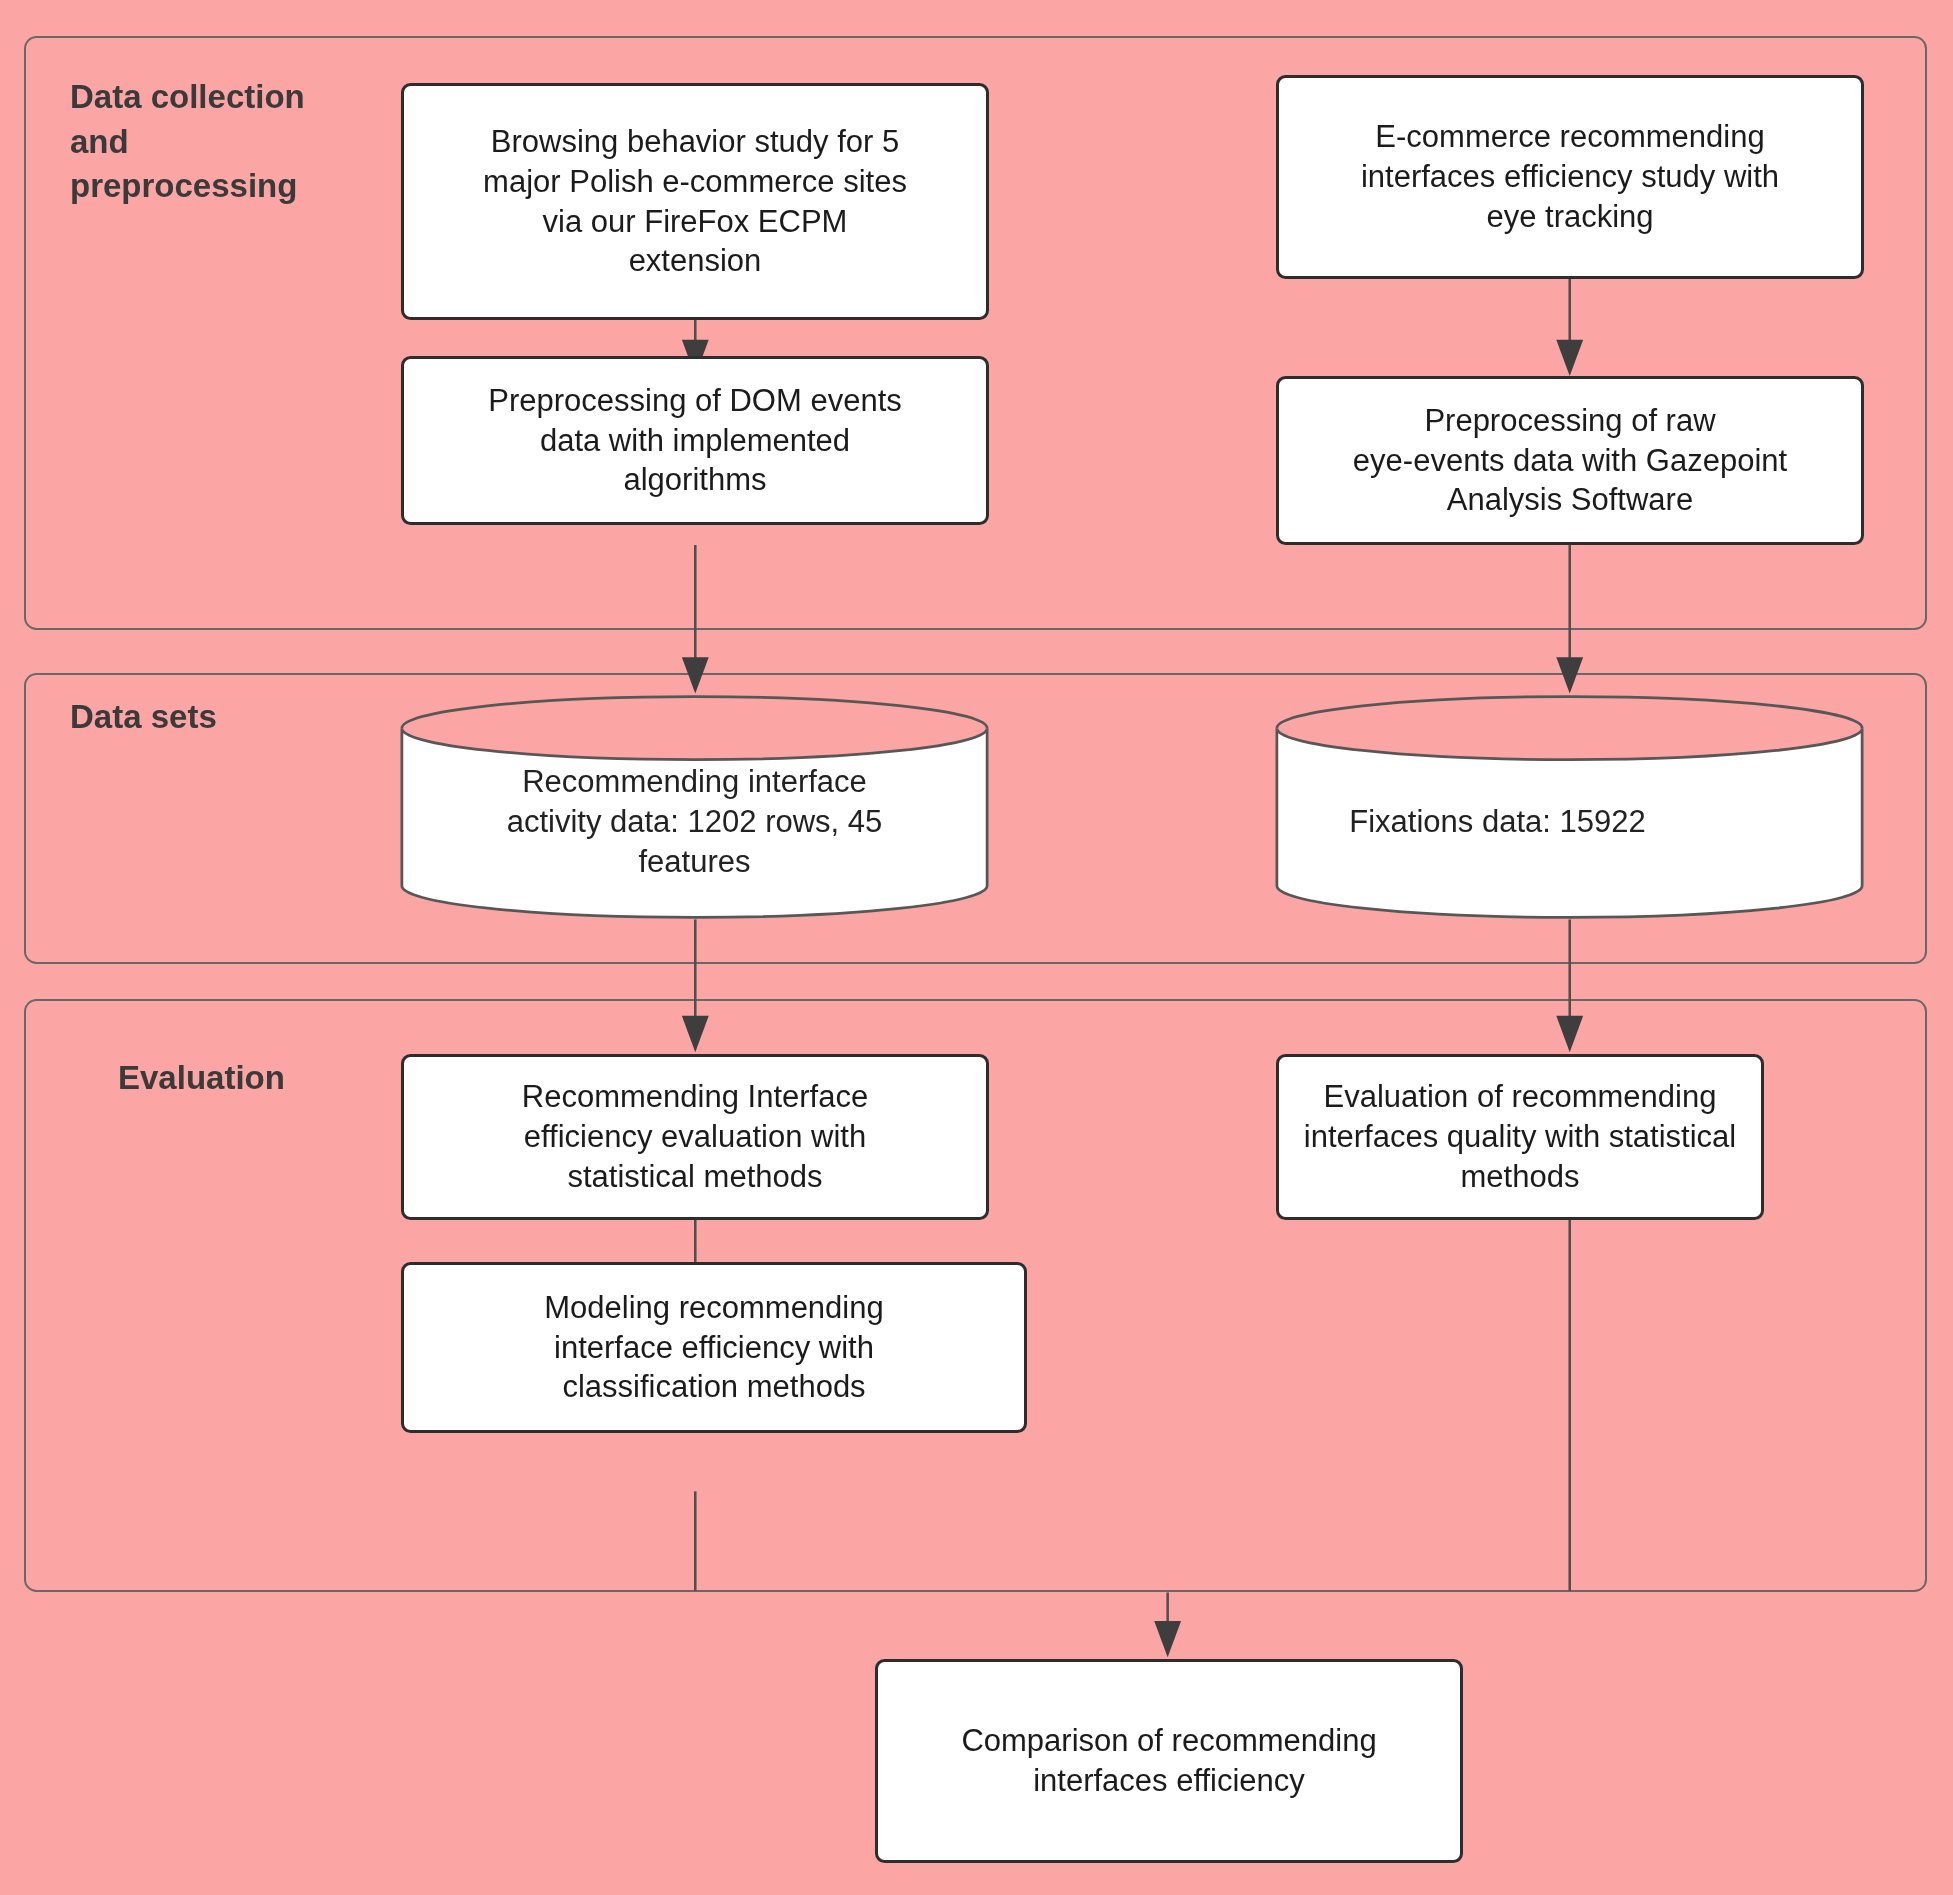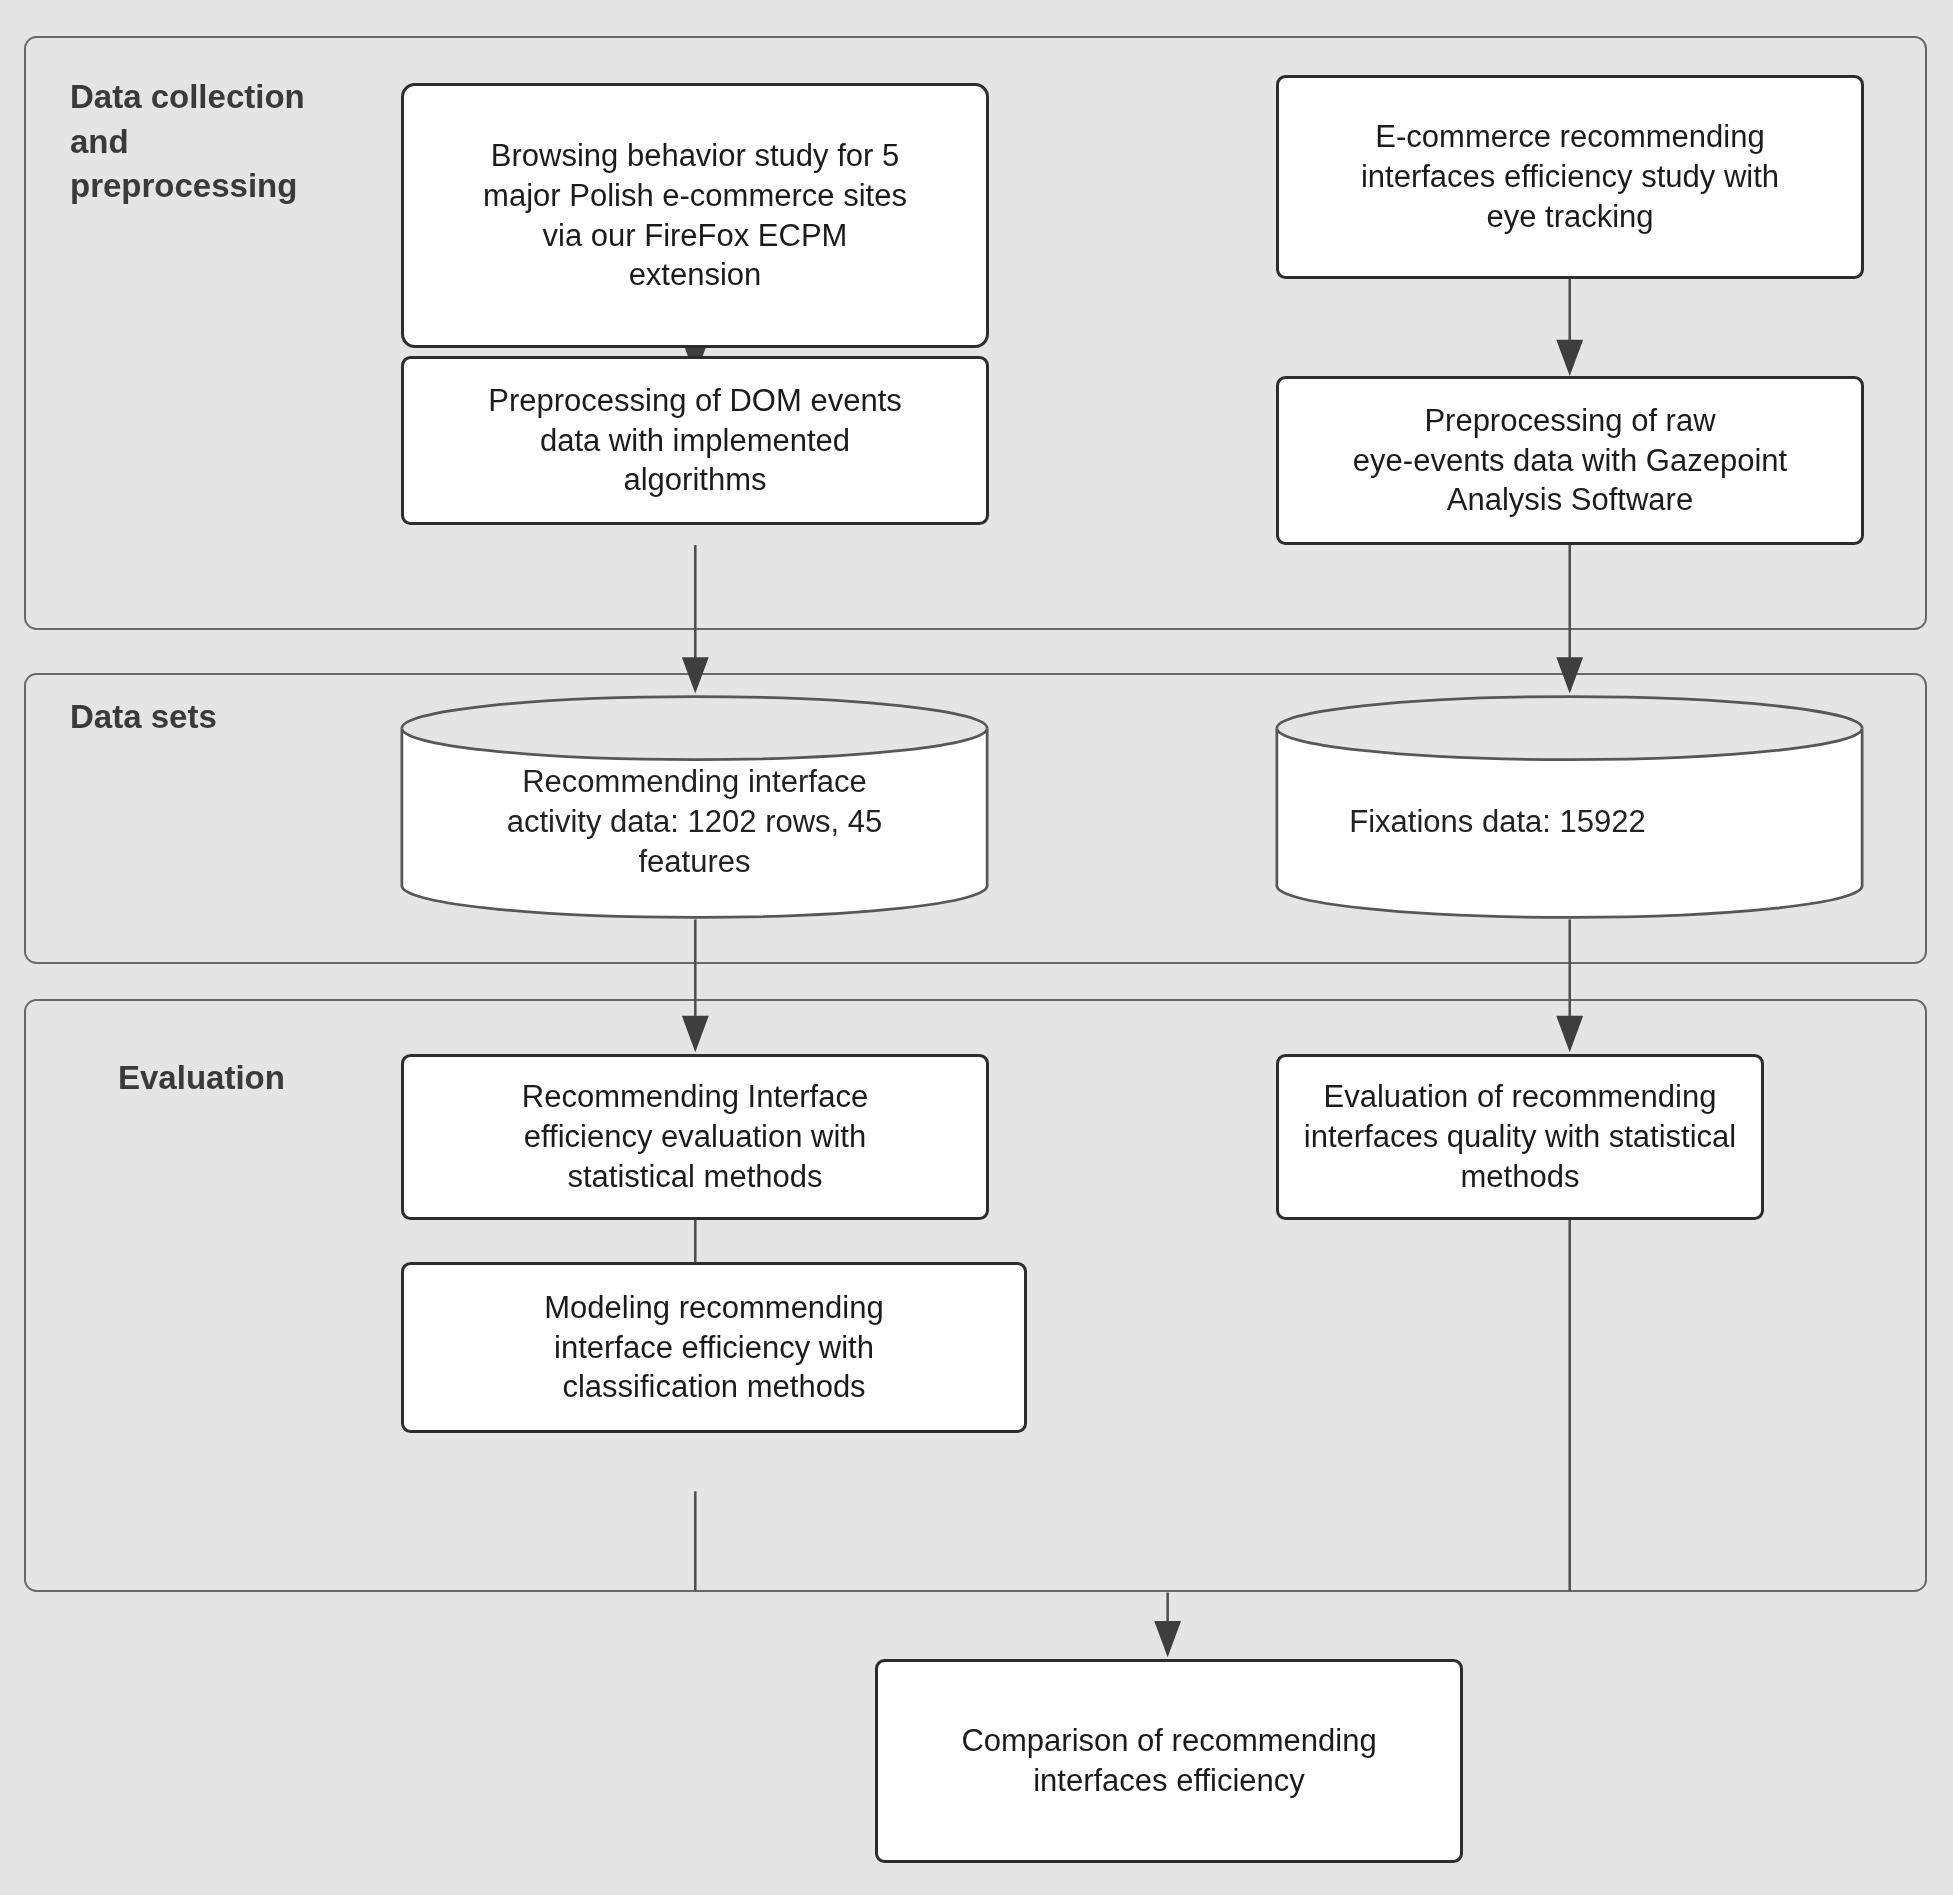--- a/index.html
+++ b/index.html
@@ -1,20 +1,20 @@
 <!DOCTYPE html>
 <html style="font-size:12.6px"><head>
 <meta charset="utf-8">
 <style>
   html, body { margin: 0; padding: 0; background: #ffffff; }
   #canvas {
     position: relative;
     width: 1953px;
     height: 1895px;
-    background: #e5e5e5;
+    background: #fca5a5;
     font-family: "Liberation Sans", sans-serif;
     overflow: hidden;
   }
   .section {
     position: absolute;
     border: 2.4px solid #686868;
     border-radius: 12.6px;
     background: transparent;
     box-sizing: border-box;
   }
@@ -111,21 +111,21 @@
     </g>
     <g>
       <line class="edge-line" x1="1987" y1="1544" x2="1987" y2="2014"></line>
     </g>
     <g>
       <line class="edge-line" x1="1478" y1="2016" x2="1478" y2="2054"></line>
       <polygon class="edge-head" points="1461,2052 1495,2052 1478,2098"></polygon>
     </g>
   </svg>
 
-  <div class="node" style="left:401px; top:83px; width:588px; height:265px;border-radius:14px;">Browsing behavior study for 5
+  <div class="node" style="left:401px; top:83px; width:588px; height:237px;">Browsing behavior study for 5
 major Polish e-commerce sites
 via our FireFox ECPM
 extension</div>
   <div class="node" style="left:1276px; top:75px; width:588px; height:204px;">E-commerce recommending
 interfaces efficiency study with
 eye tracking</div>
   <div class="node" style="left:401px; top:356px; width:588px; height:169px;">Preprocessing of DOM events
 data with implemented
 algorithms</div>
   <div class="node" style="left:1276px; top:376px; width:588px; height:169px;">Preprocessing of raw

